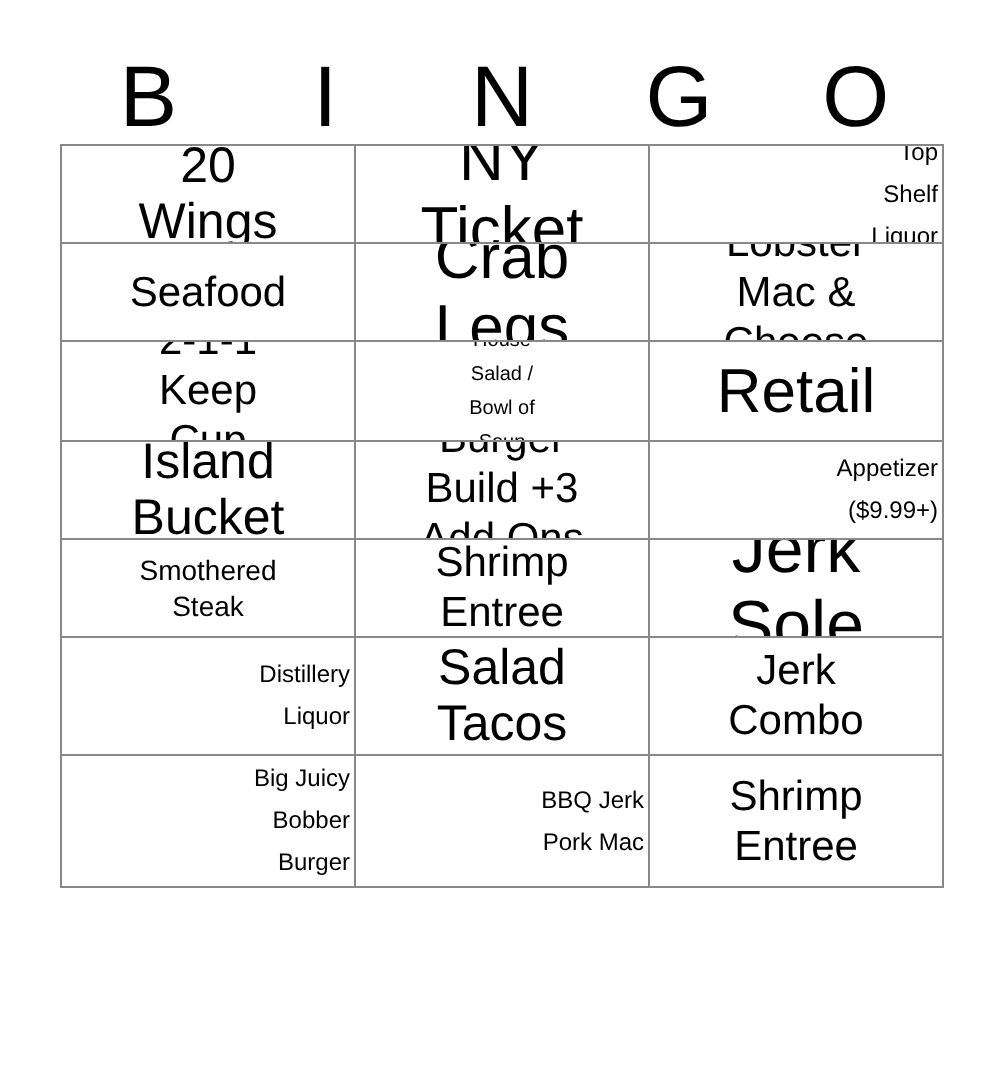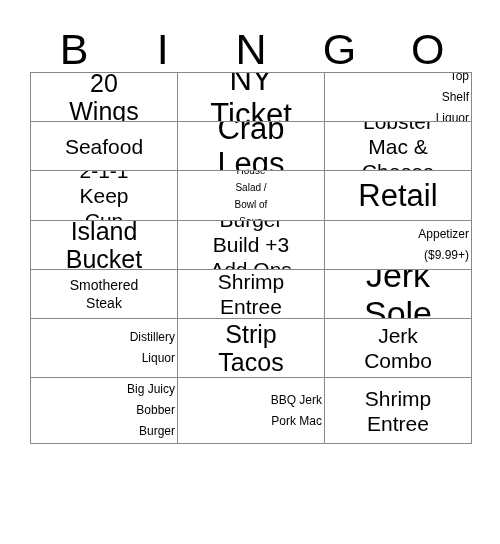--- a/index.html
+++ b/index.html
@@ -168,21 +168,21 @@
       </div>
       <div class="bingo-cell fs-xxl">
         <span class="cell-text">Jerk
 Sole</span>
       </div>
       <div class="bingo-cell fs-sm">
         <span class="cell-text">Distillery
 Liquor</span>
       </div>
       <div class="bingo-cell fs-lg">
-        <span class="cell-text">Strip
+        <span class="cell-text">Salad
 Tacos</span>
       </div>
       <div class="bingo-cell fs-md">
         <span class="cell-text">Jerk
 Combo</span>
       </div>
       <div class="bingo-cell fs-sm">
         <span class="cell-text">Big Juicy
 Bobber
 Burger</span>

